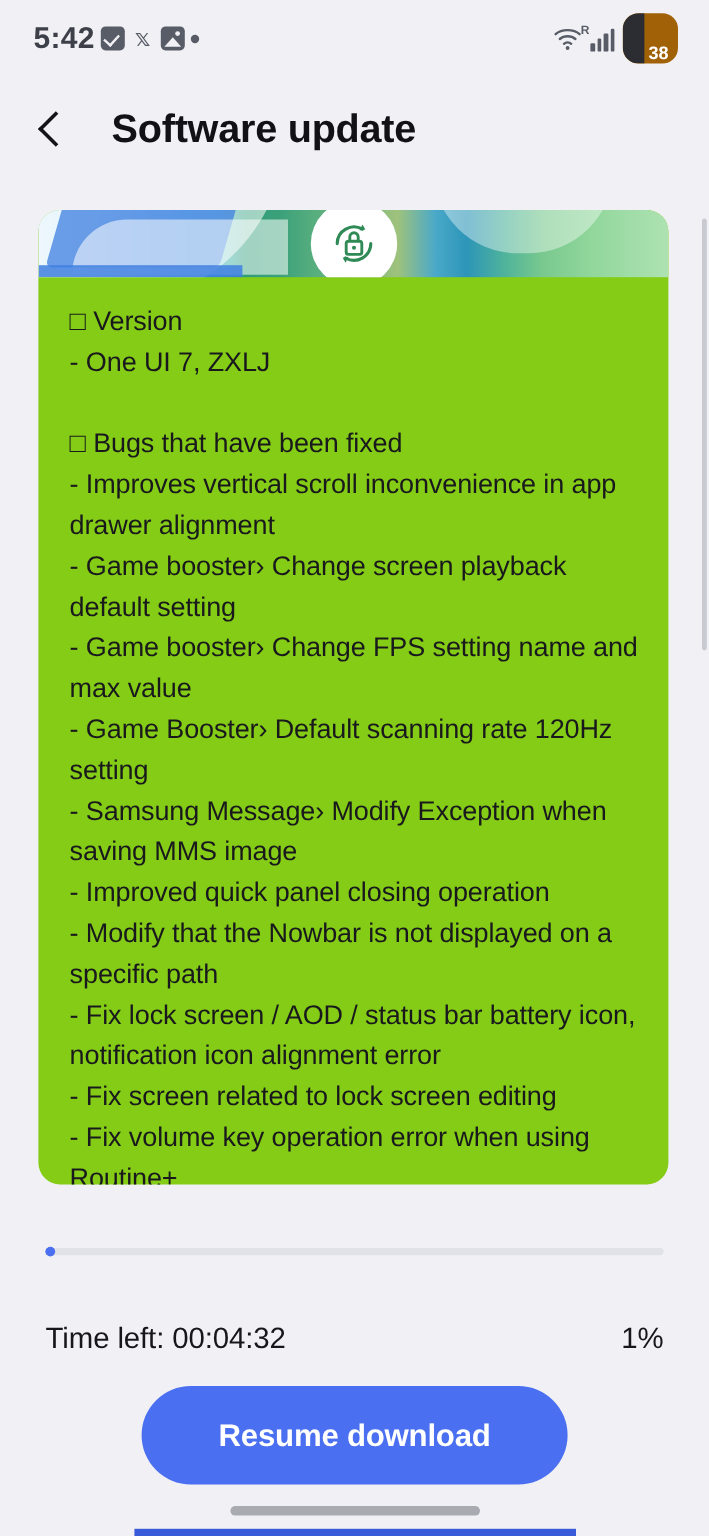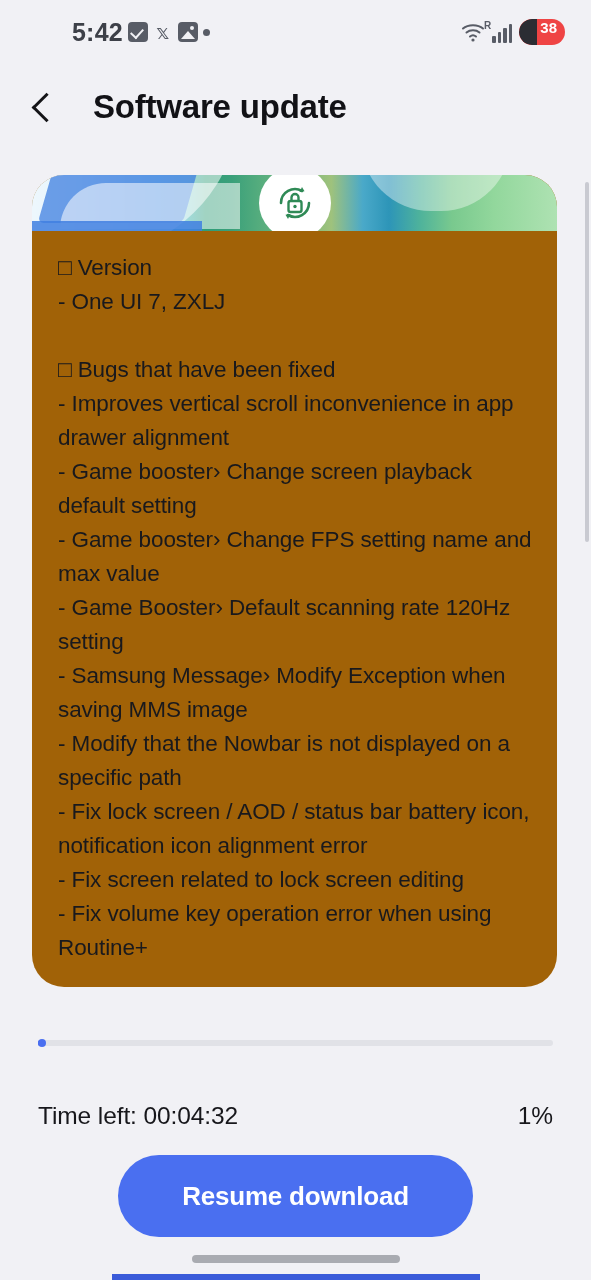--- a/index.html
+++ b/index.html
@@ -22,21 +22,20 @@
     height: 64px;
     display: flex;
     align-items: center;
     justify-content: space-between;
     padding: 0 26px 0 28px;
   }
   .status-left {
     display: flex;
     align-items: center;
     gap: 5px;
-    margin-left: 44px;
   }
   .status-time {
     font-size: 25px;
     font-weight: 600;
     color: #3d4048;
     letter-spacing: 0.2px;
   }
   .ic-check {
     width: 20px; height: 20px;
     background: #585c66;
@@ -97,26 +96,26 @@
     gap: 7px;
   }
   .ic-wifi { width: 24px; height: 22px; position: relative; }
   .ic-signal { display: flex; align-items: flex-end; gap: 2px; height: 21px; position: relative; }
   .sig-bar { width: 3.5px; background: #585c66; border-radius: 1px; }
   .sig-r {
     font-size: 10px; font-weight: 700; color: #585c66;
     position: absolute; top: -1px; left: -8px; line-height: 1;
   }
   .battery {
-    width: 46px; height: 26px;
+    width: 46px; height: 42px;
     border-radius: 13px;
-    background: #ef4444;
-    position: relative;
-    display: flex;
-    align-items: flex-start;
+    background: #a16207;
+    position: relative;
+    display: flex;
+    align-items: flex-end;
     justify-content: flex-end;
     padding-right: 8px;
     overflow: hidden;
   }
   .battery-fill {
     position: absolute;
     left: 0; top: 0; bottom: 0;
     width: 40%;
     background: #2b2d33;
     border-radius: 13px 0 0 13px;
@@ -163,22 +162,22 @@
   .card-wrap {
     position: absolute;
     left: 32px;
     top: 175px;
     width: 525px;
     height: 812px;
   }
   .card {
     width: 100%;
     height: 100%;
-    background: #a16207;
-    border-radius: 32px;
+    background: #84cc16;
+    border-radius: 18px;
     overflow: hidden;
     position: relative;
   }
 
   .banner {
     height: 56px;
     width: 100%;
     position: relative;
     overflow: hidden;
     background: linear-gradient(90deg,
@@ -429,20 +428,21 @@
     <div class="content">
       <p>□ Version</p>
       <p>- One UI 7, ZXLJ</p>
       <p class="spacer"></p>
       <p>□ Bugs that have been fixed</p>
       <p>- Improves vertical scroll inconvenience in app drawer alignment</p>
       <p>- Game booster› Change screen playback default setting</p>
       <p>- Game booster› Change FPS setting name and max value</p>
       <p>- Game Booster› Default scanning rate 120Hz setting</p>
       <p>- Samsung Message› Modify Exception when saving MMS image</p>
+      <p>- Improved quick panel closing operation</p>
       <p>- Modify that the Nowbar is not displayed on a specific path</p>
       <p>- Fix lock screen / AOD / status bar battery icon, notification icon alignment error</p>
       <p>- Fix screen related to lock screen editing</p>
       <p>- Fix volume key operation error when using Routine+</p>
 
     </div>
   </div>
 </div>
 
 <div class="scrollbar-track">

